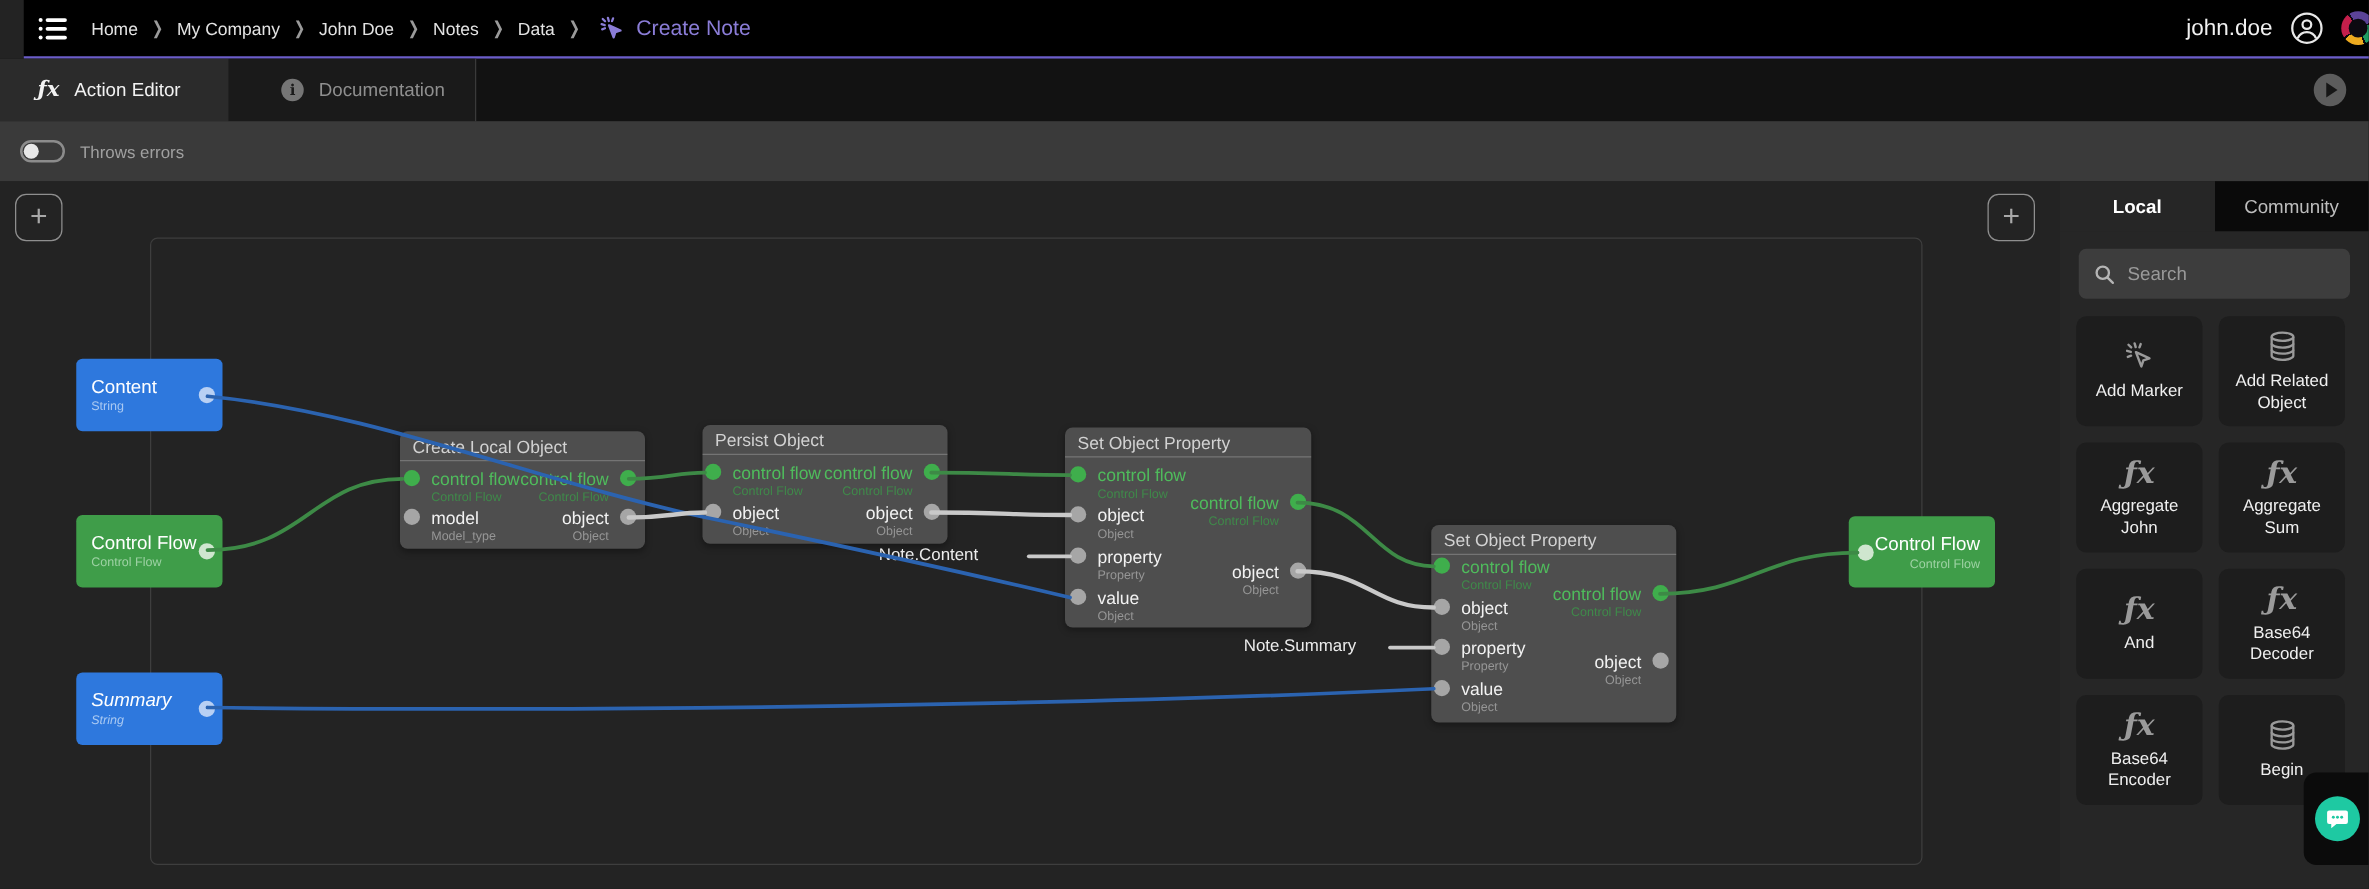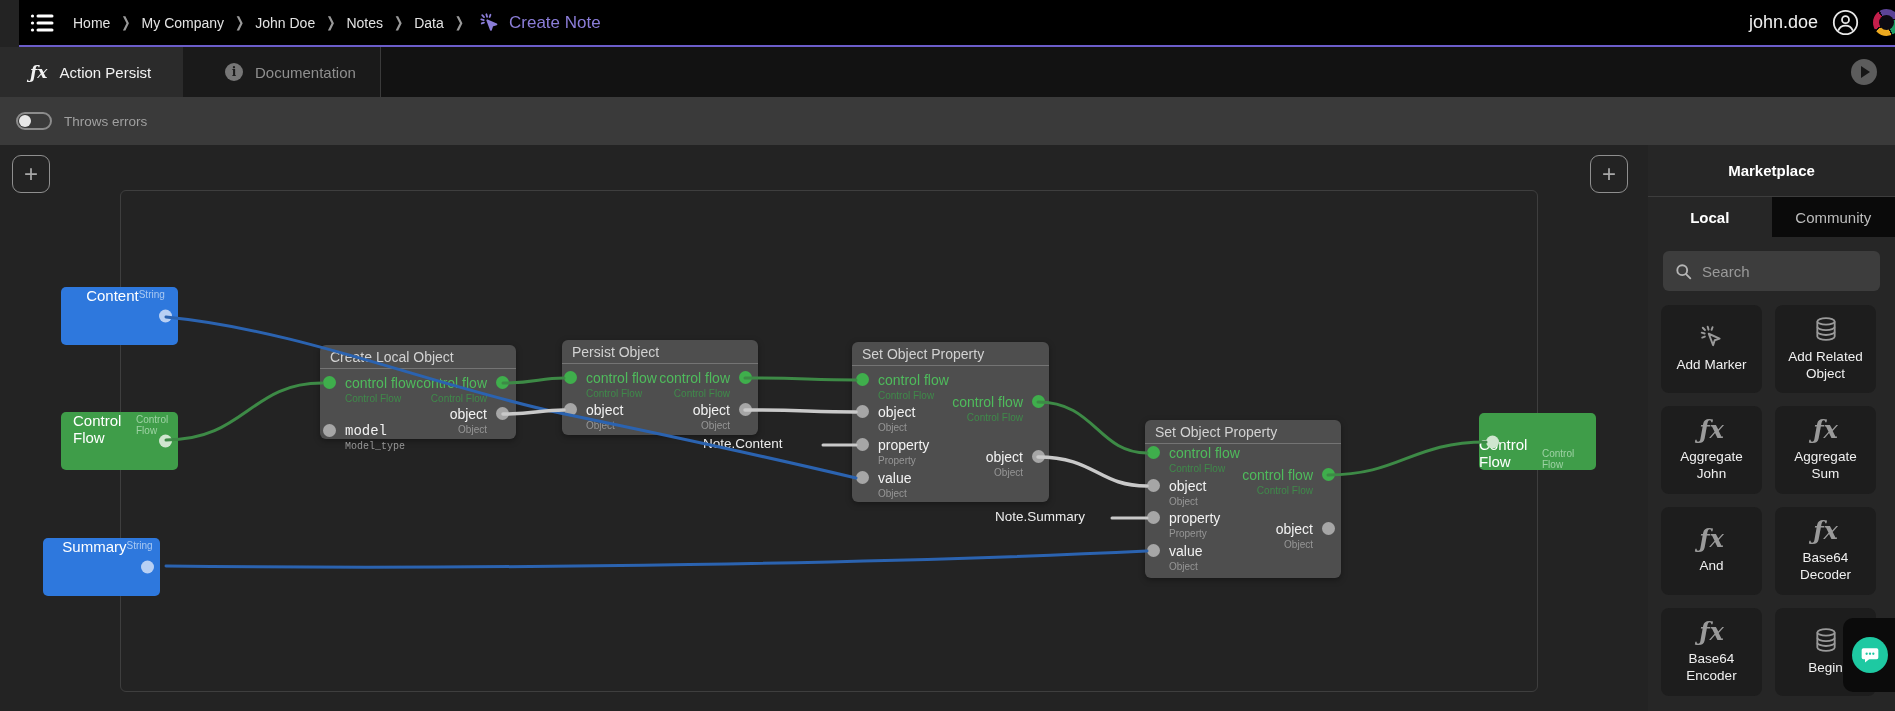--- a/index.html
+++ b/index.html
@@ -41,21 +41,21 @@
   .knob { position:absolute; left:1px; top:1px; width:12px; height:12px; border-radius:50%; background:#e8e8e8; }
   .toggle-label { color:#a0a0a0; font-size:13.5px; }
 
   
   #canvas { position:absolute; left:0; top:145px; width:1648px; height:566px; background:#232323; }
   .frame { position:absolute; left:120px; top:45px; width:1418px; height:502px; border:1px solid #3e3e3e; border-radius:6px; }
   .plus-btn { position:absolute; width:38px; height:38px; border:1px solid #8f8f8f; border-radius:9px;
     color:#a8a8a8; font-size:24px; font-weight:300; display:flex; align-items:center; justify-content:center; cursor:pointer; }
   #edges { position:absolute; left:0; top:0; pointer-events:none; }
 
-  .snode { position:absolute; width:117px; height:58px; border-radius:5px; display:flex; flex-direction:row;
+  .snode { position:absolute; width:117px; height:58px; border-radius:5px; display:flex; flex-direction:column;
     justify-content:center; padding-left:12px; cursor:pointer; }
   .snode .t { color:#fff; font-size:15px; }
   .snode .s { font-size:10px; margin-top:2px; }
   .n-blue { background:#2e78dd; } .n-blue .s { color:#a9c9f2; }
   .n-green { background:#3f9d49; } .n-green .s { color:#9ed2a4; }
   .sdot { position:absolute; width:13px; height:13px; border-radius:50%; top:50%; transform:translateY(-50%); }
   .sdot.r { right:6px; } .sdot.l { left:7px; }
   .d-blue { background:#b8d0f4; } .d-green { background:#cfe6cf; }
   .n-end { align-items:flex-end; padding-left:0; padding-right:12px; }
 
@@ -142,21 +142,21 @@
       <circle cx="12" cy="9.5" r="3.1"></circle>
       <path d="M5.5 19.2 C7 15.7 10 14.8 12 14.8 C14 14.8 17 15.7 18.5 19.2"></path>
     </svg>
     <div class="logo-ring"></div>
   </div>
 </div>
 
 <div id="tabbar">
   <div class="tab tab-active">
     <span class="fx-glyph">ƒx</span>
-    <span>Action Persist</span>
+    <span>Action Editor</span>
   </div>
   <div class="tab tab-idle">
     <span class="info-dot">i</span>
     <span>Documentation</span>
   </div>
   <div class="vdiv"></div>
   <div class="play-btn">
     <span class="play-tri"></span>
   </div>
 </div>
@@ -180,41 +180,41 @@
   <div class="snode n-blue" style="left:61px; top:142px;">
     <span class="t">Content</span>
     <span class="s">String</span>
     <span class="sdot r d-blue"></span>
   </div>
   <div class="snode n-green" style="left:61px; top:267px;">
     <span class="t">Control Flow</span>
     <span class="s">Control Flow</span>
     <span class="sdot r d-green"></span>
   </div>
-  <div class="snode n-blue" style="left:43px; top:393px;">
+  <div class="snode n-blue" style="left:61px; top:393px;font-style:italic;">
     <span class="t">Summary</span>
     <span class="s">String</span>
     <span class="sdot r d-blue"></span>
   </div>
   <div class="snode n-green n-end" style="left:1479px; top:268px; height:57px;">
     <span class="t">Control Flow</span>
     <span class="s">Control Flow</span>
     <span class="sdot l d-green"></span>
   </div>
 
   <div class="gnode" style="left:320px; top:200px; width:196px; height:94px;">
     <div class="gtitle">Create Local Object</div>
     <div class="port in" style="left:3px; top:28px;">
       <span class="pdot flow"></span>
       <span>
           <span class="plabel lab-green">control flow</span>
             <span class="psub sub-green">Control Flow</span>
         </span>
     </div>
-    <div class="port in" style="left:3px; top:76px;font-family:Liberation Mono, monospace;">
+    <div class="port in" style="left:3px; top:59px;">
       <span class="pdot data"></span>
       <span>
           <span class="plabel lab-white">model</span>
             <span class="psub sub-grey">Model_type</span>
         </span>
     </div>
     <div class="port out" style="right:7px; top:28px;">
       <span class="pdot flow"></span>
       <span>
           <span class="plabel lab-green">control flow</span>
@@ -369,21 +369,20 @@
       <path d="M1038,257 C1095,257 1098,308 1147,308" stroke="#3d8a46" stroke-width="3"></path>
       <path d="M1038,312 C1095,312 1098,341 1147,341" stroke="#c9c9c9" stroke-width="3.5"></path>
       <path d="M1328,330 C1400,330 1412,297 1486,297" stroke="#3d8a46" stroke-width="3"></path>
       <path d="M823,300 L856,300" stroke="#c9c9c9" stroke-width="3"></path>
       <path d="M1112,373 L1147,373" stroke="#c9c9c9" stroke-width="3"></path>
     </g>
   </svg>
 </div>
 
 <div id="sidebar">
-  <div class="mk-head">Marketplace</div>
   <div class="mk-tabs">
     <div class="mk-tab mk-local">Local</div>
     <div class="mk-tab mk-comm">Community</div>
   </div>
   <div class="mk-searchwrap">
     <div class="mk-search">
       <svg width="17" height="17" viewBox="0 0 20 20" fill="none" stroke="#b5b5b5" stroke-width="2.2" stroke-linecap="round">
         <circle cx="8.5" cy="8.5" r="5.8"></circle>
           <line x1="13" y1="13" x2="18" y2="18"></line>
       </svg>

